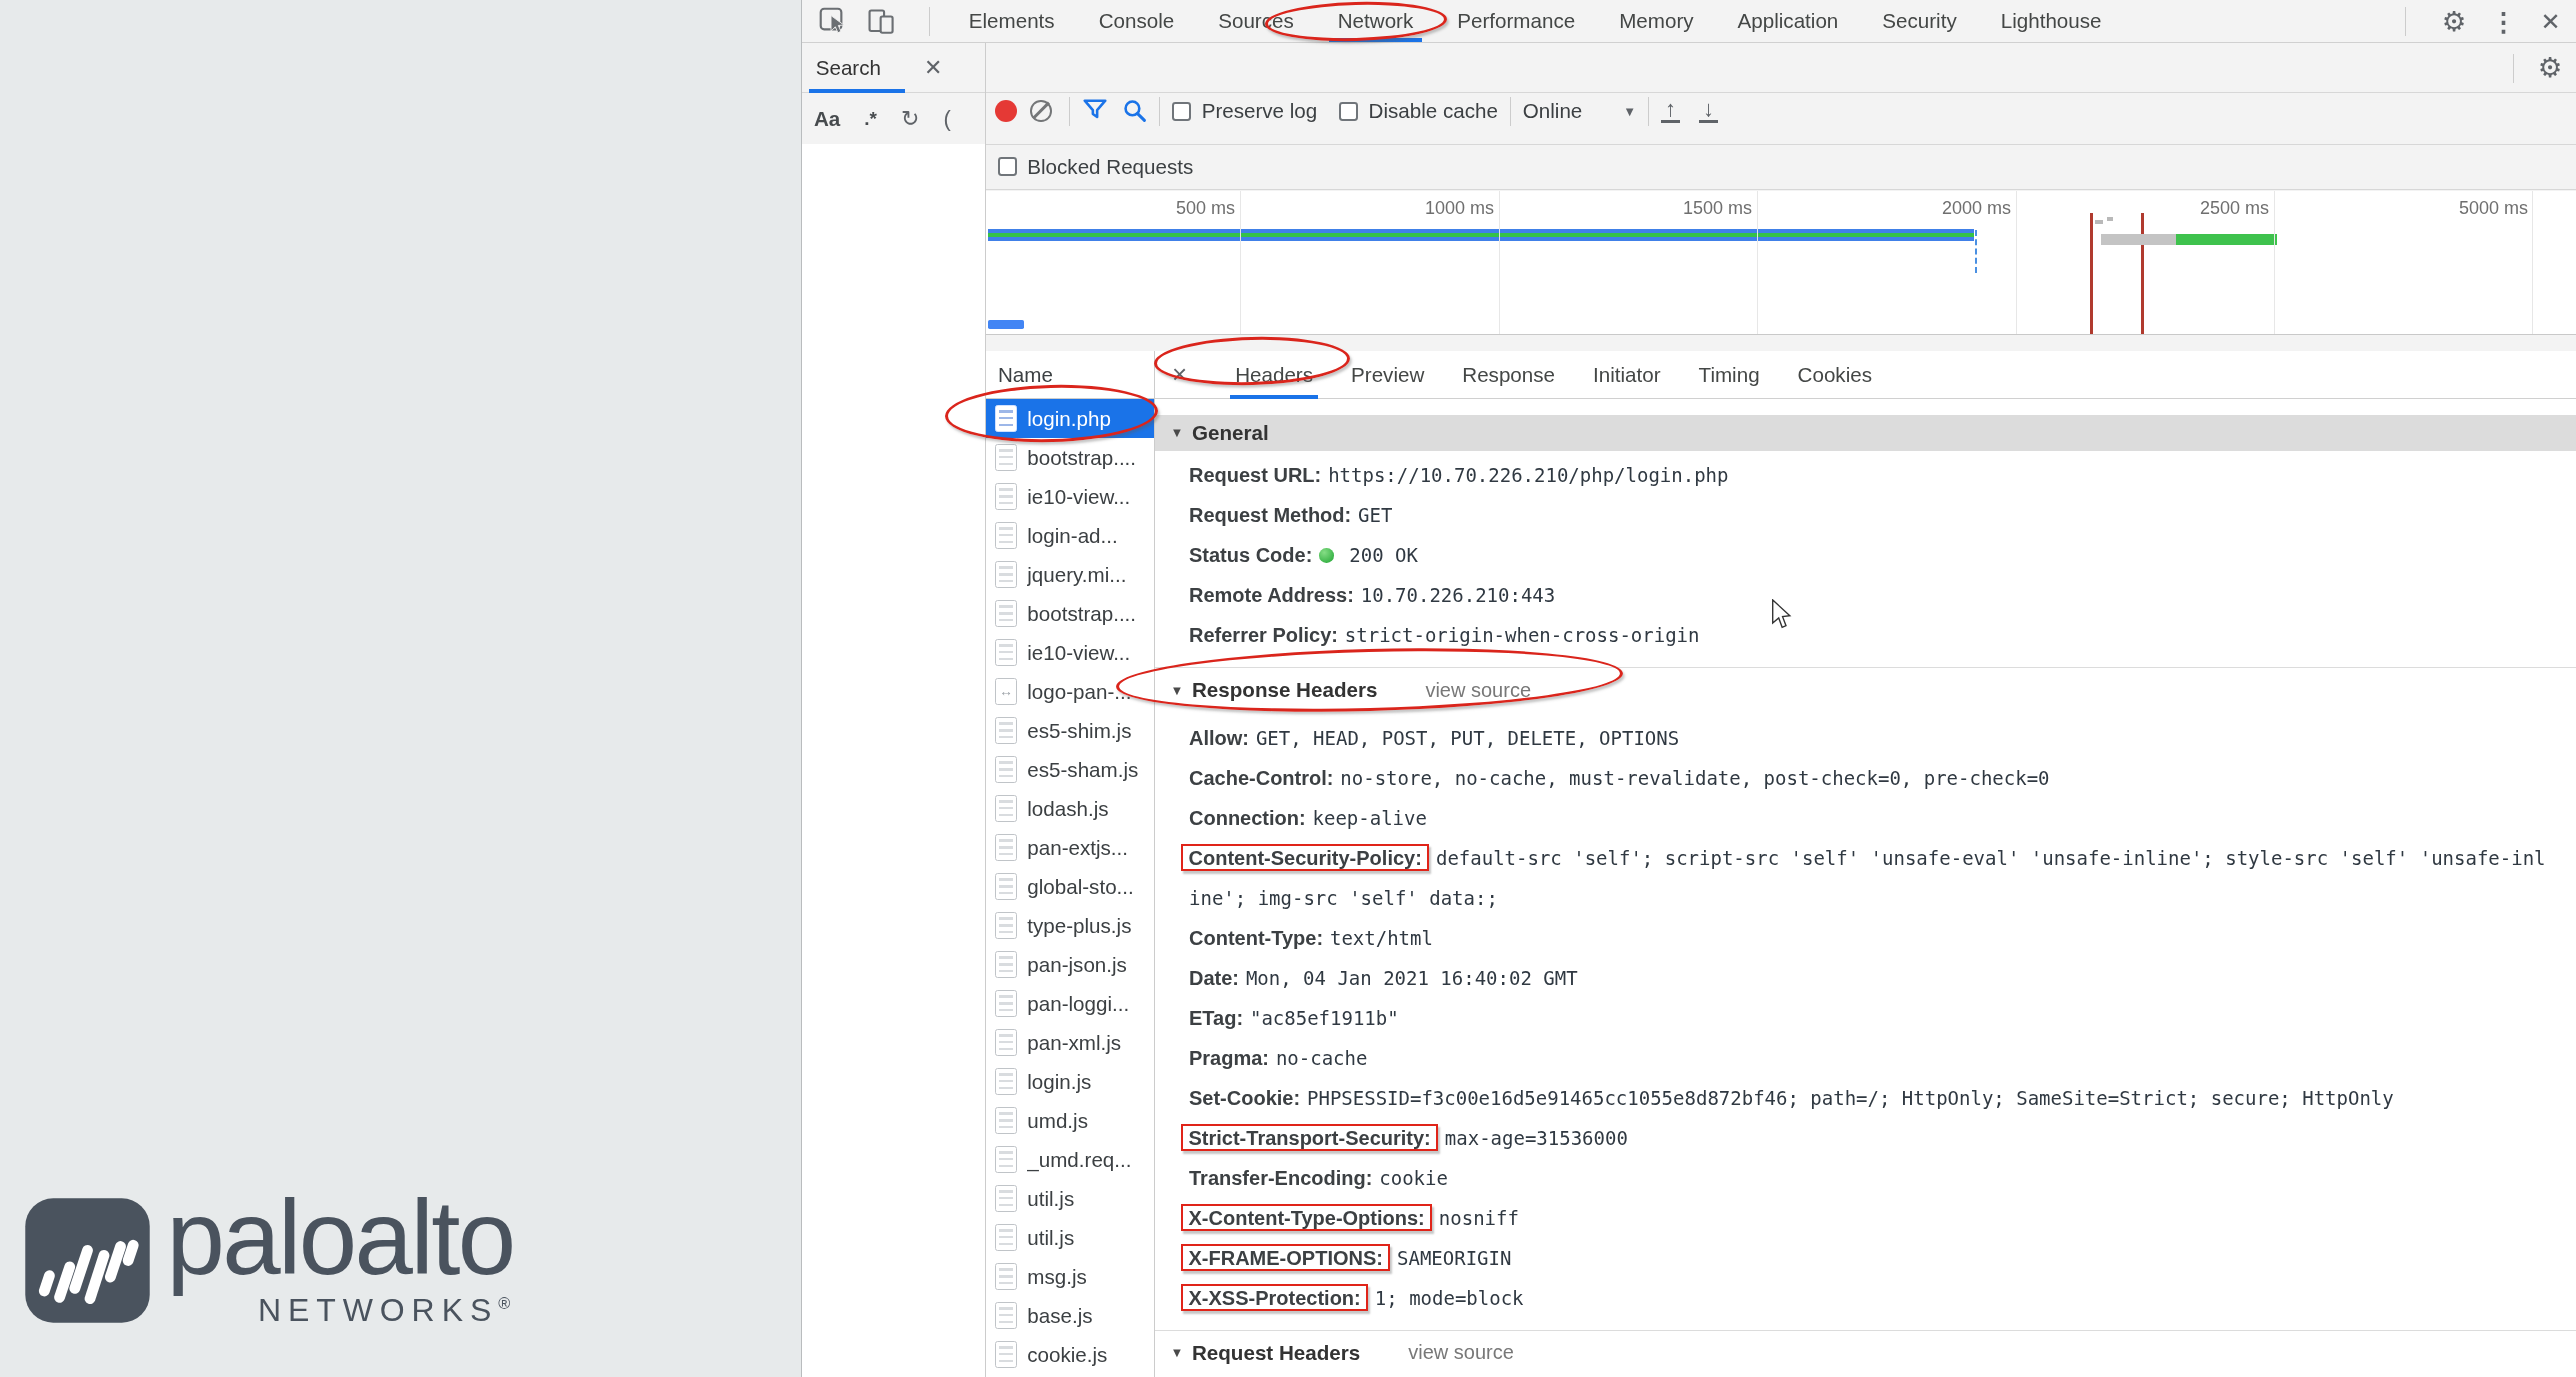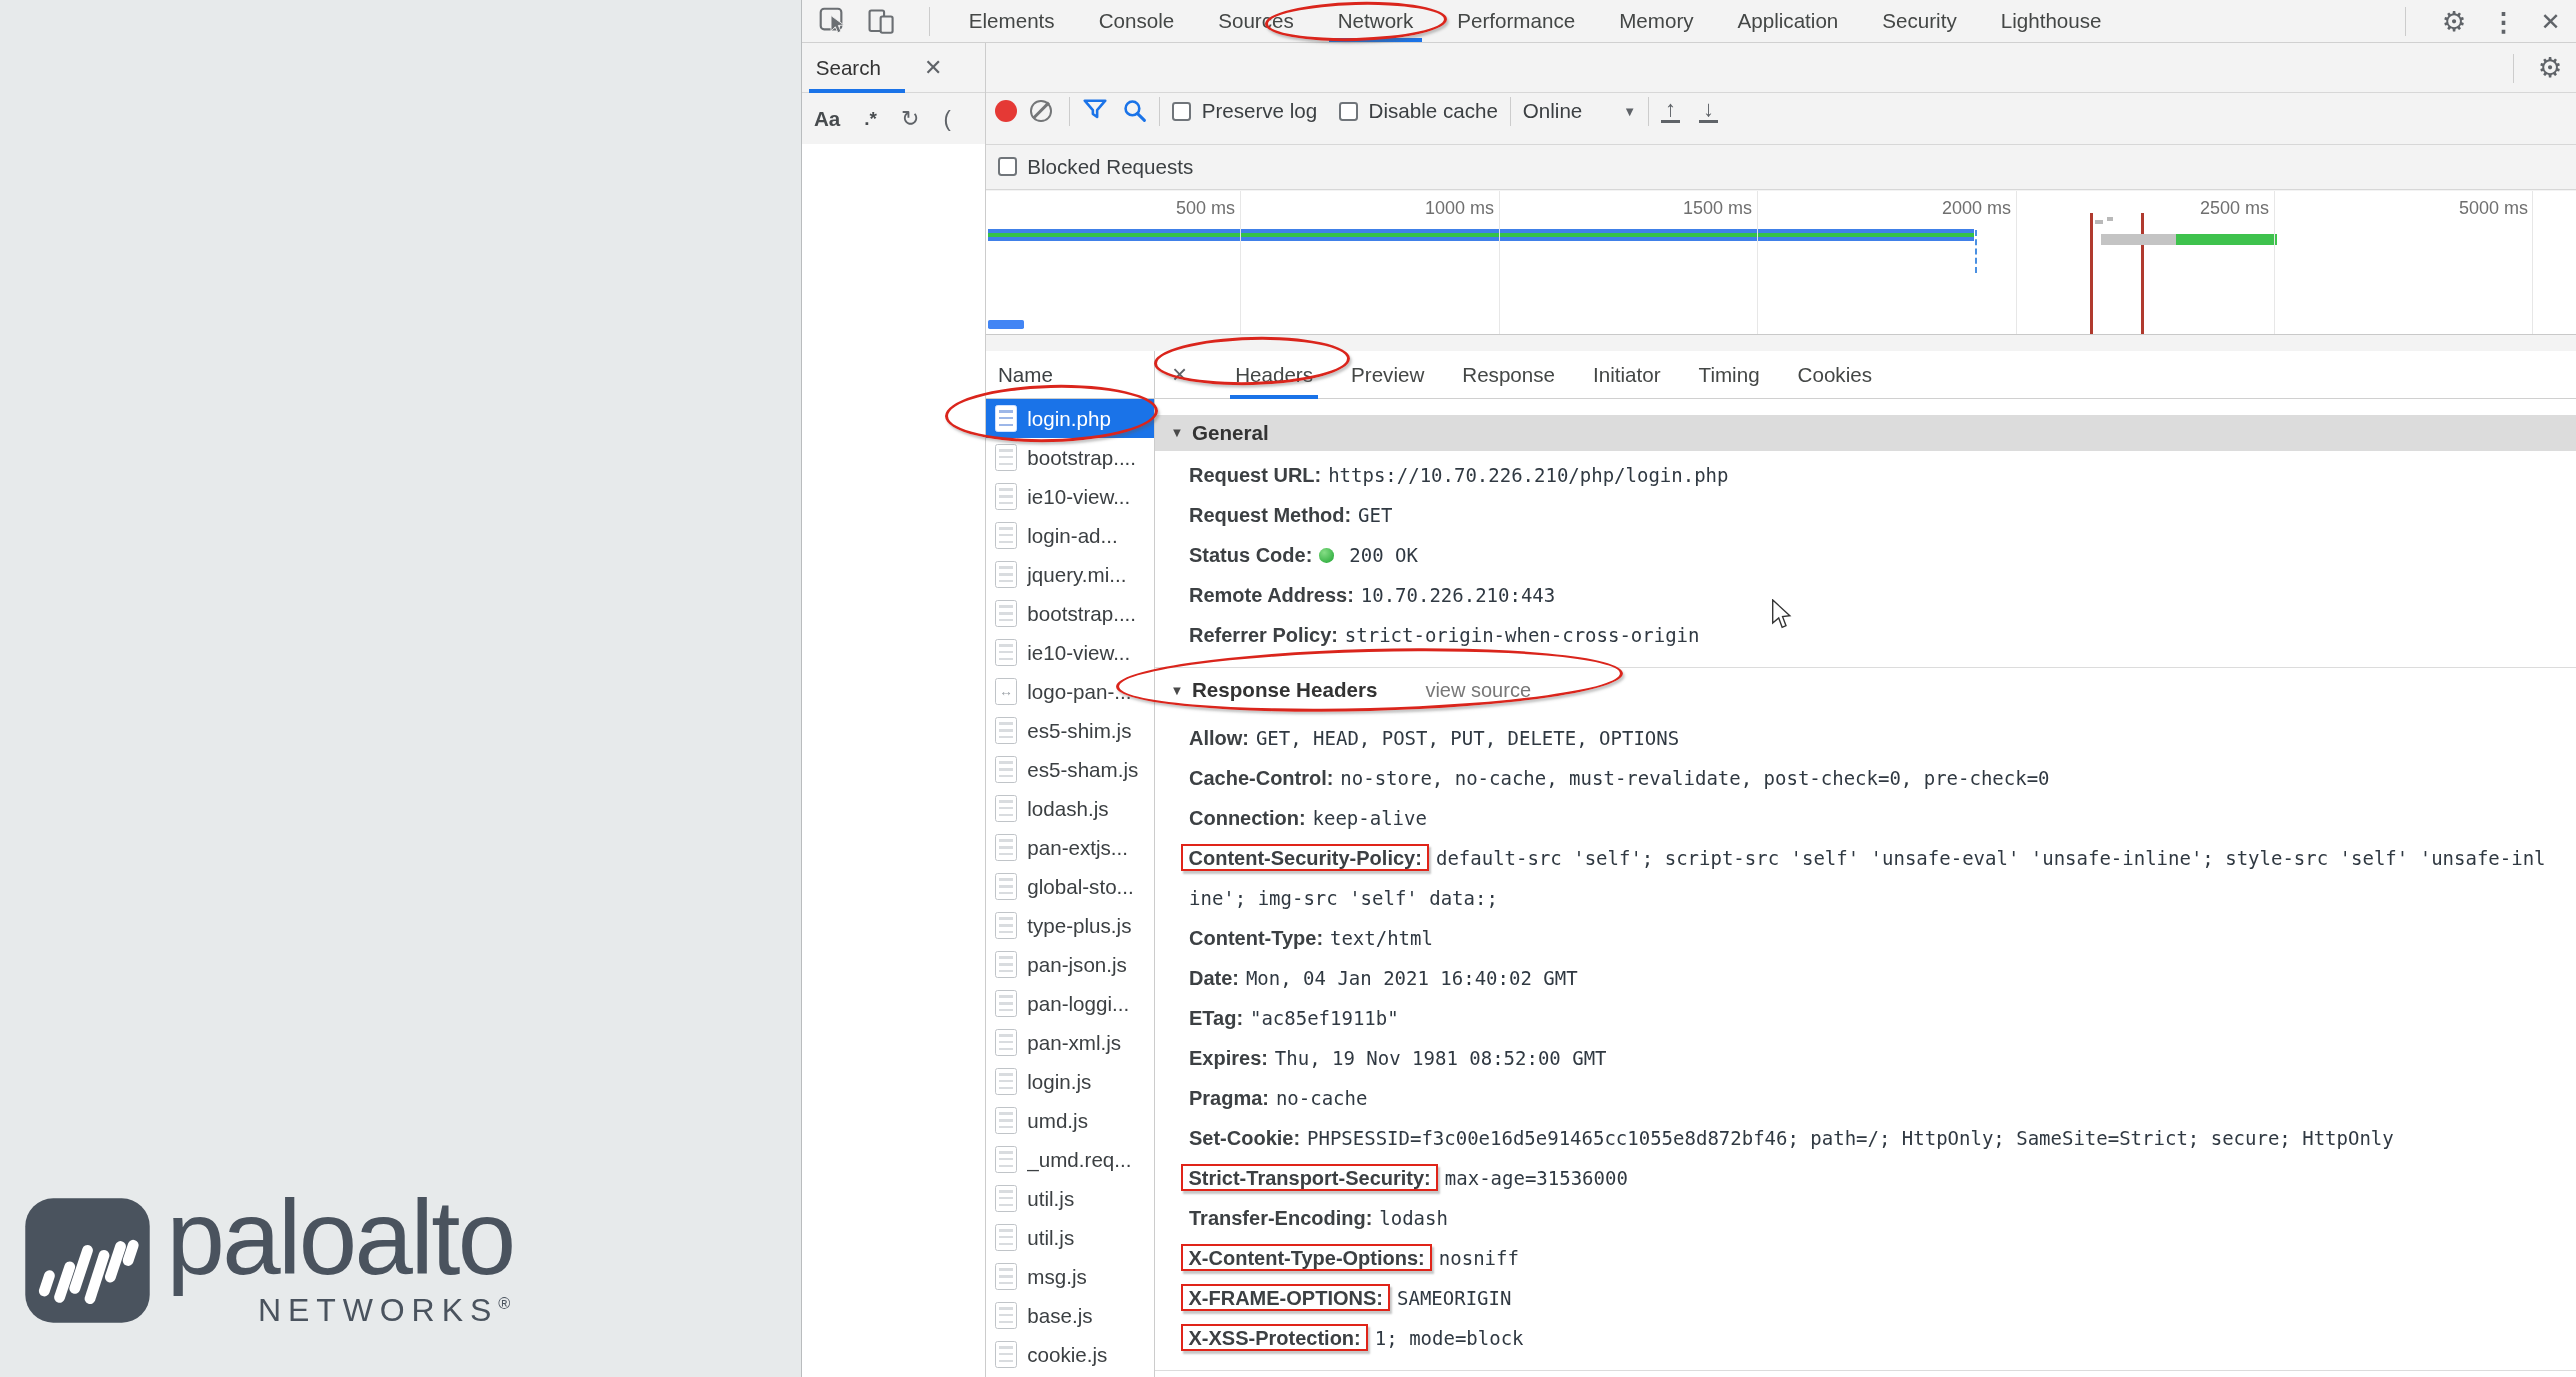--- a/index.html
+++ b/index.html
@@ -444,25 +444,24 @@
           <span class="view-src">view source</span>
         </div>
         <div class="sect-rows" style="margin-top:6.9px;">
             <div class="hrow"><span class="hname">Allow:</span><span class="hval">GET, HEAD, POST, PUT, DELETE, OPTIONS</span></div>
             <div class="hrow"><span class="hname">Cache-Control:</span><span class="hval">no-store, no-cache, must-revalidate, post-check=0, pre-check=0</span></div>
             <div class="hrow"><span class="hname">Connection:</span><span class="hval">keep-alive</span></div>
             <div class="hrow"><span class="hname boxed">Content-Security-Policy:</span><span class="hval">default-src 'self'; script-src 'self' 'unsafe-eval' 'unsafe-inline'; style-src 'self' 'unsafe-inline'; img-src 'self' data:;</span></div>
             <div class="hrow"><span class="hname">Content-Type:</span><span class="hval">text/html</span></div>
             <div class="hrow"><span class="hname">Date:</span><span class="hval">Mon, 04 Jan 2021 16:40:02 GMT</span></div>
             <div class="hrow"><span class="hname">ETag:</span><span class="hval">"ac85ef1911b"</span></div>
-            <div class="hrow"><span class="hname">Expires:</span><span class="hval">Thu, 19 Nov 1981 08:52:00 GMT</span></div>
             <div class="hrow"><span class="hname">Pragma:</span><span class="hval">no-cache</span></div>
             <div class="hrow"><span class="hname">Set-Cookie:</span><span class="hval">PHPSESSID=f3c00e16d5e91465cc1055e8d872bf46; path=/; HttpOnly; SameSite=Strict; secure; HttpOnly</span></div>
             <div class="hrow"><span class="hname boxed">Strict-Transport-Security:</span><span class="hval">max-age=31536000</span></div>
-            <div class="hrow"><span class="hname">Transfer-Encoding:</span><span class="hval">lodash</span></div>
+            <div class="hrow"><span class="hname">Transfer-Encoding:</span><span class="hval">cookie</span></div>
             <div class="hrow"><span class="hname boxed">X-Content-Type-Options:</span><span class="hval">nosniff</span></div>
             <div class="hrow"><span class="hname boxed">X-FRAME-OPTIONS:</span><span class="hval">SAMEORIGIN</span></div>
             <div class="hrow"><span class="hname boxed">X-XSS-Protection:</span><span class="hval">1; mode=block</span></div>
           </div>
 
         <hr class="hsep">
         <div class="sect-title-row">
           <span class="tri">▼</span>
           <span>Request Headers</span>
           <span class="view-src">view source</span>

